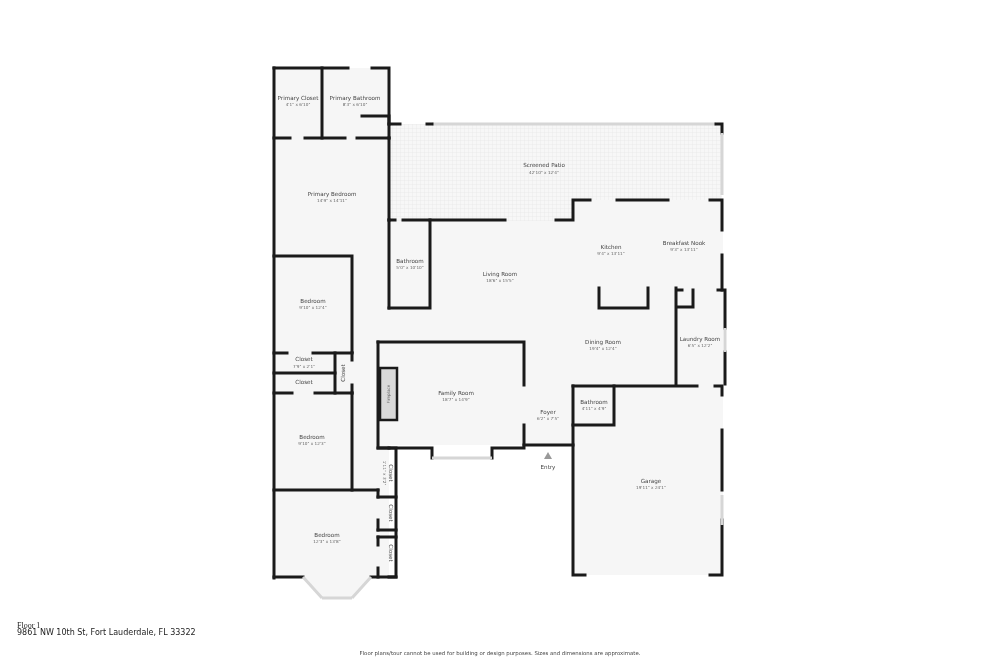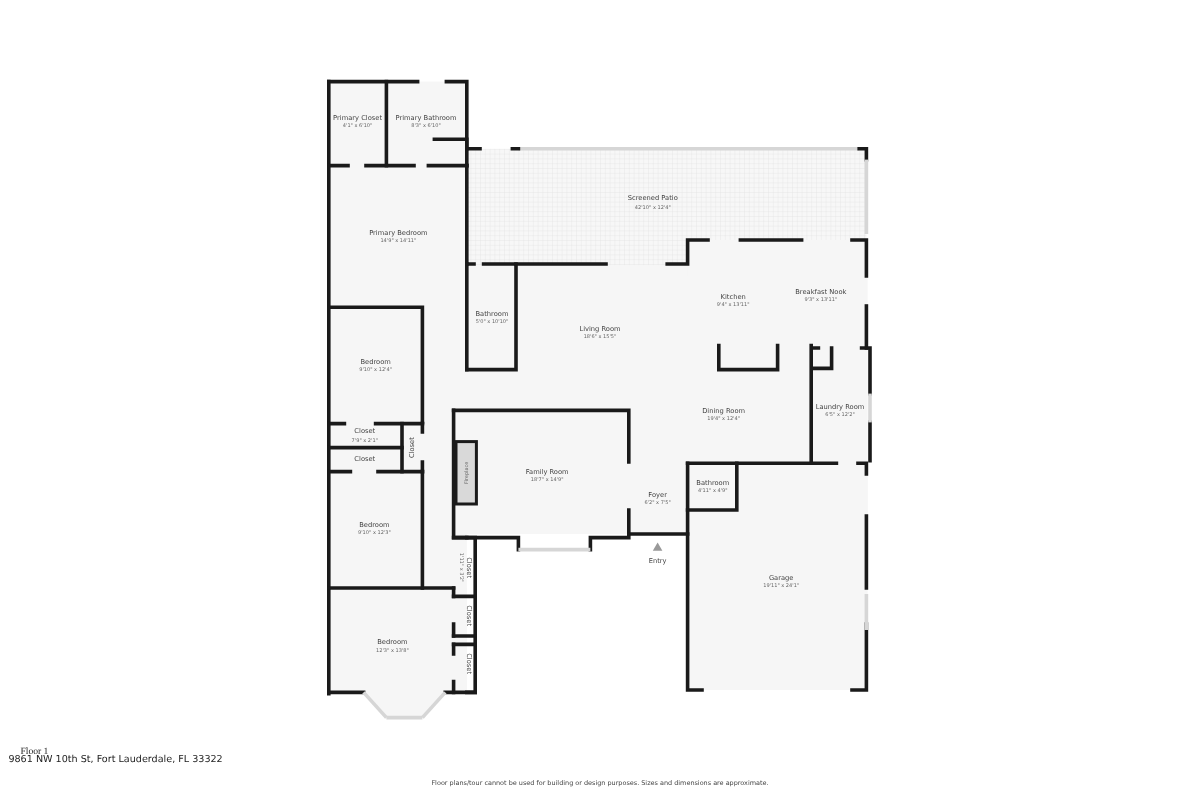--- a/index.html
+++ b/index.html
@@ -4,21 +4,21 @@
 <style>
   html, body { margin: 0; padding: 0; background: #ffffff; }
   body { width: 1000px; height: 667px; position: relative; overflow: hidden;
          font-family: "DejaVu Sans", sans-serif; }
   #plan { position: absolute; left: 0; top: 0; width: 1000px; height: 667px; }
   .wall { stroke: #1a1a1a; stroke-width: 3; fill: none; stroke-linecap: square; }
   .opening { stroke: #d6d6d6; stroke-width: 3; fill: none; }
   .floor { fill: #f6f6f6; }
   .room-name { font-family: "DejaVu Sans", sans-serif; font-size: 5.6px; fill: #444; text-anchor: middle; }
   .room-dim { font-family: "DejaVu Sans", sans-serif; font-size: 4.2px; fill: #666; text-anchor: middle; }
-  .footer-addr { position: absolute; left: 7px; top: 628px; font-size: 8px; color: #222;
+  .footer-addr { position: absolute; left: 17px; top: 628px; font-size: 8px; color: #222;
                  font-family: "DejaVu Sans", sans-serif; }
   .footer-floor { position: absolute; left: 17px; top: 621px; font-size: 8px; color: #222;
                   font-family: Liberation Serif, serif; }
   .footer-disclaimer { position: absolute; left: 0; width: 1000px; text-align: center; top: 650px;
                        font-size: 5.4px; color: #444; font-family: "DejaVu Sans", sans-serif; }
 </style>
 </head>
 <body>
 
 <svg id="plan" viewBox="0 0 1000 667" xmlns="http://www.w3.org/2000/svg">

